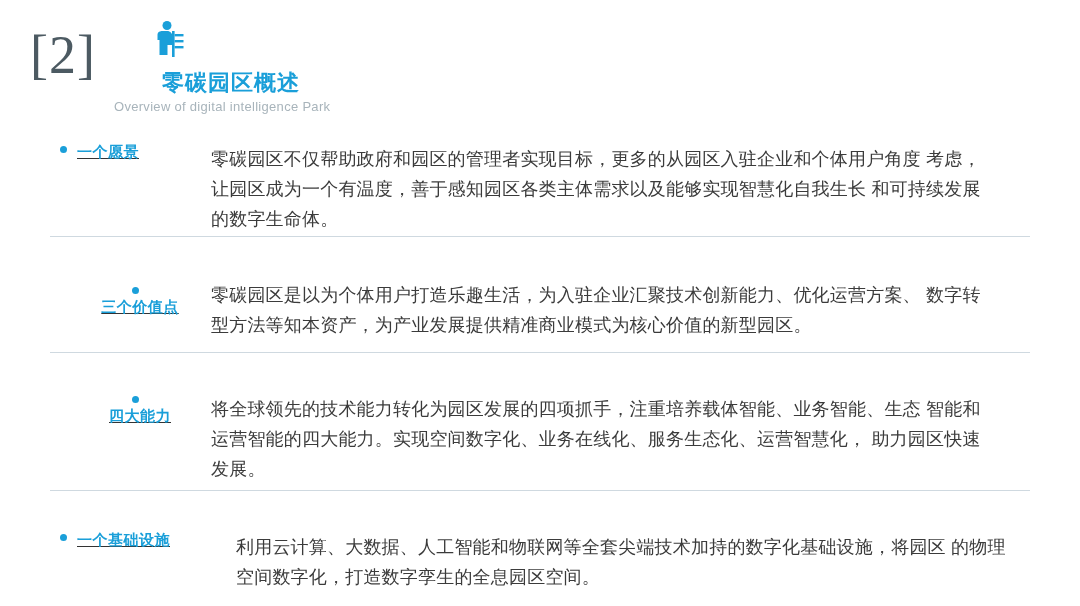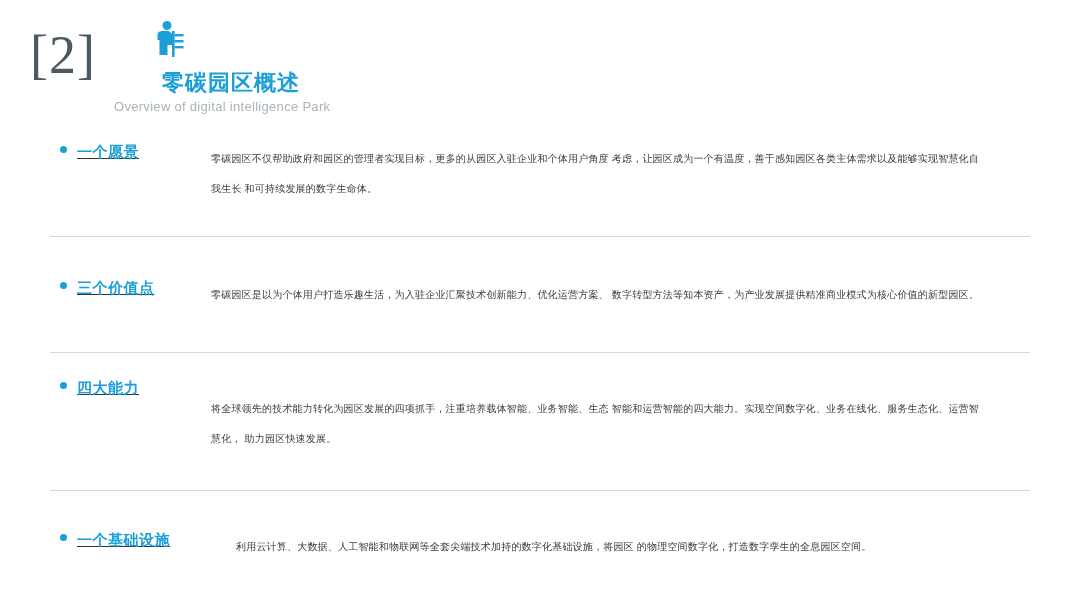--- a/index.html
+++ b/index.html
@@ -107,39 +107,39 @@
     color: #1a9fd9;
     font-weight: 700;
     letter-spacing: 0.5px;
     white-space: nowrap;
   }
   .row-body {
     position: absolute;
     left: 211px;
     top: 0;
     width: 770px;
-    font-size: 10px;
+    font-size: 18px;
     line-height: 30px;
     color: #3b3b3b;
     letter-spacing: 0.2px;
   }
   .divider {
     position: absolute;
     left: 50px;
     width: 980px;
     height: 1px;
     background: #cfd9e0;
   }
 
   
   .row-1 .bullet-wrap { top: 12px; }
   .row-1 .row-body { top: 14px; }
-  .row-2 .bullet-wrap { top: 148px; }
+  .row-2 .bullet-wrap { top: 160px; flex-direction: column; }
   .row-2 .row-body { top: 150px; }
-  .row-3 .bullet-wrap { top: 248px; }
+  .row-3 .bullet-wrap { top: 269px; flex-direction: column; }
   .row-3 .row-body { top: 264px; }
   .row-4 .bullet-wrap { top: 400px; }
   .row-4 .row-body { top: 402px; margin-left: 25px; }
 
   .div-1 { top: 106px; }
   .div-2 { top: 222px; }
   .div-3 { top: 360px; }
 </style>
 </head>
 <body>

